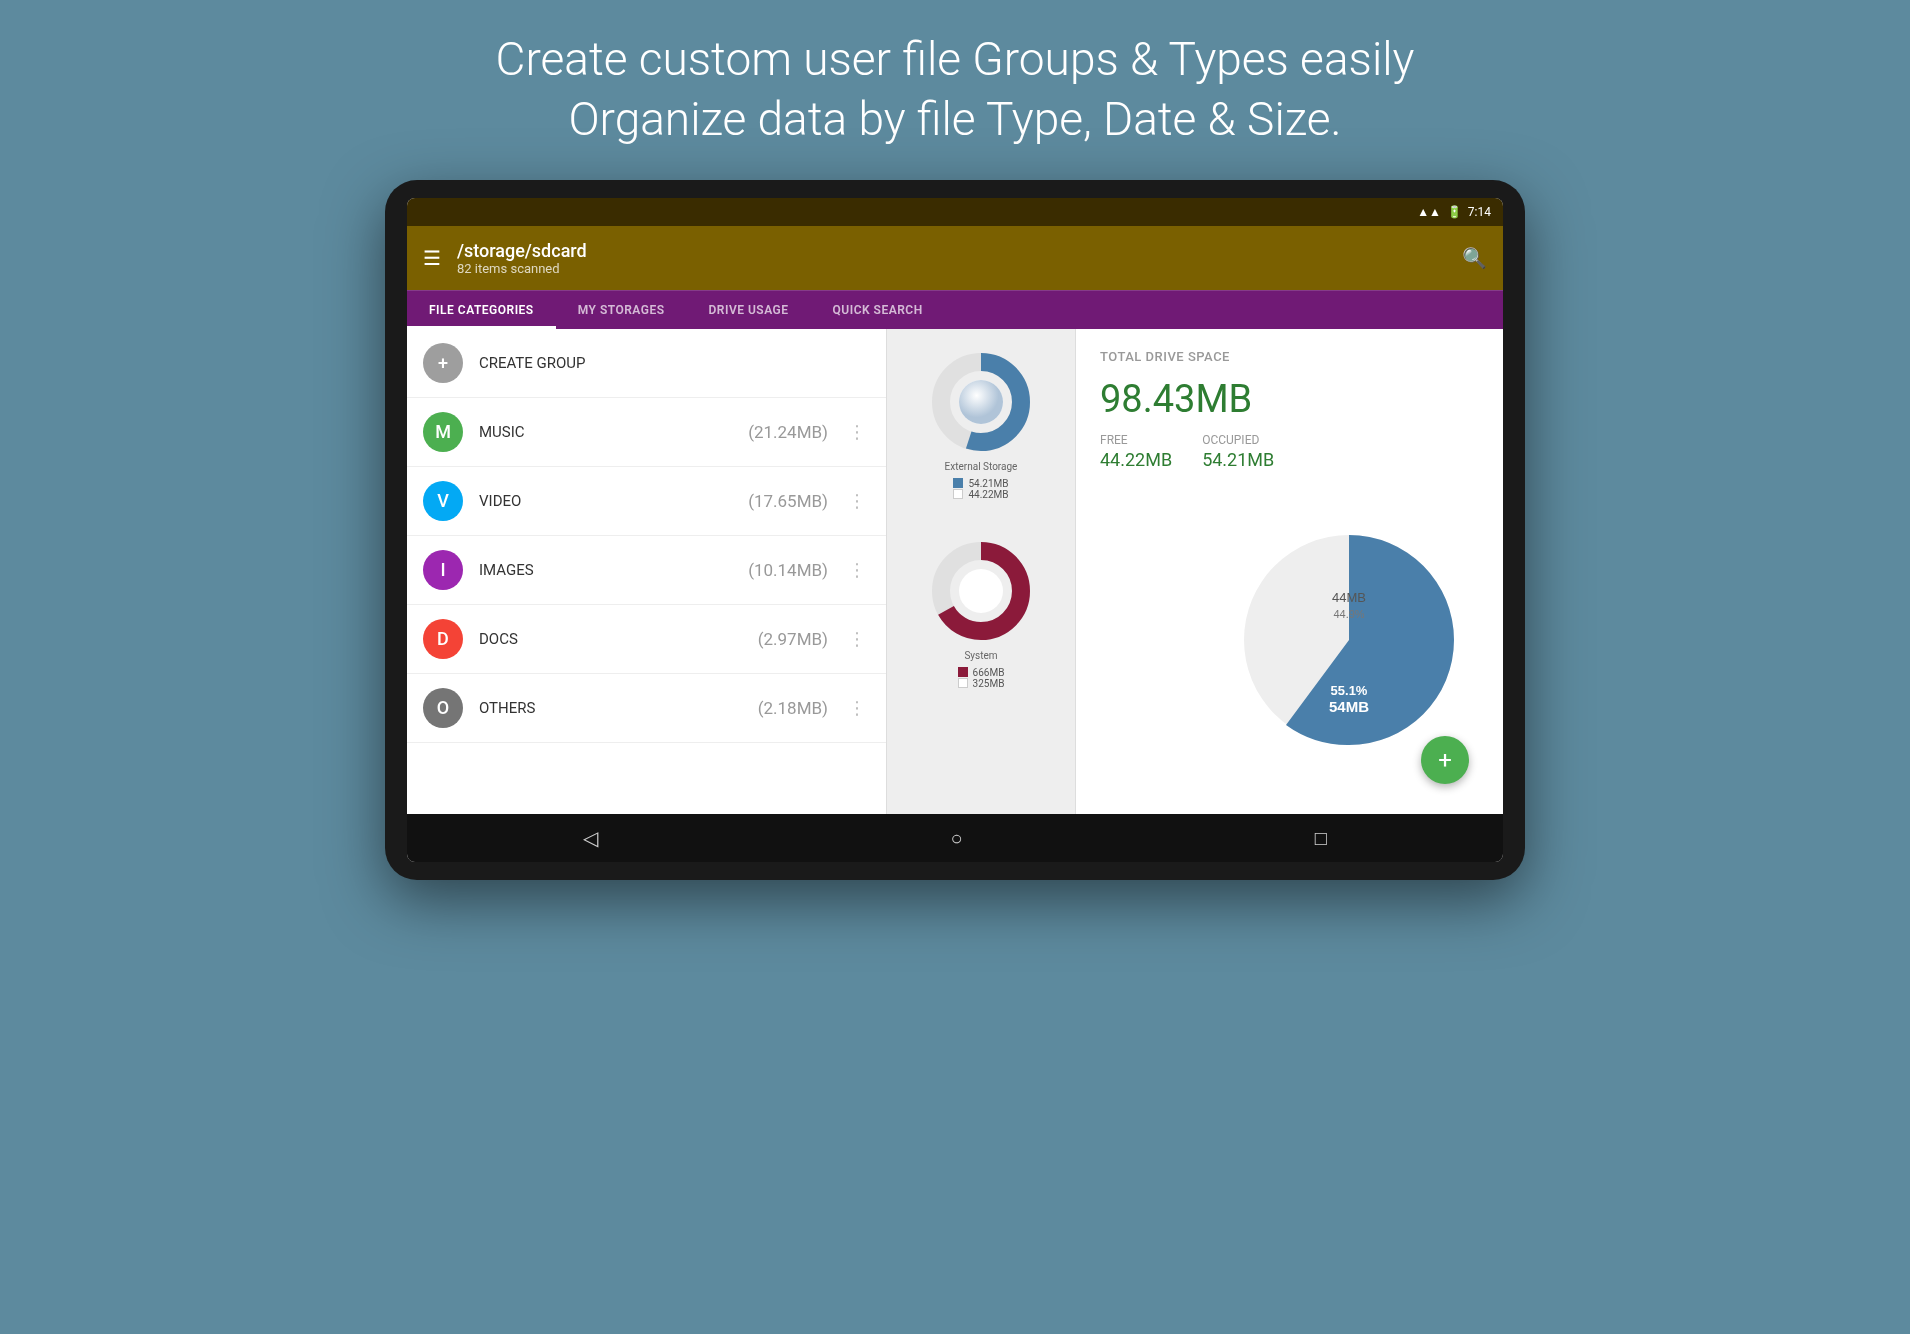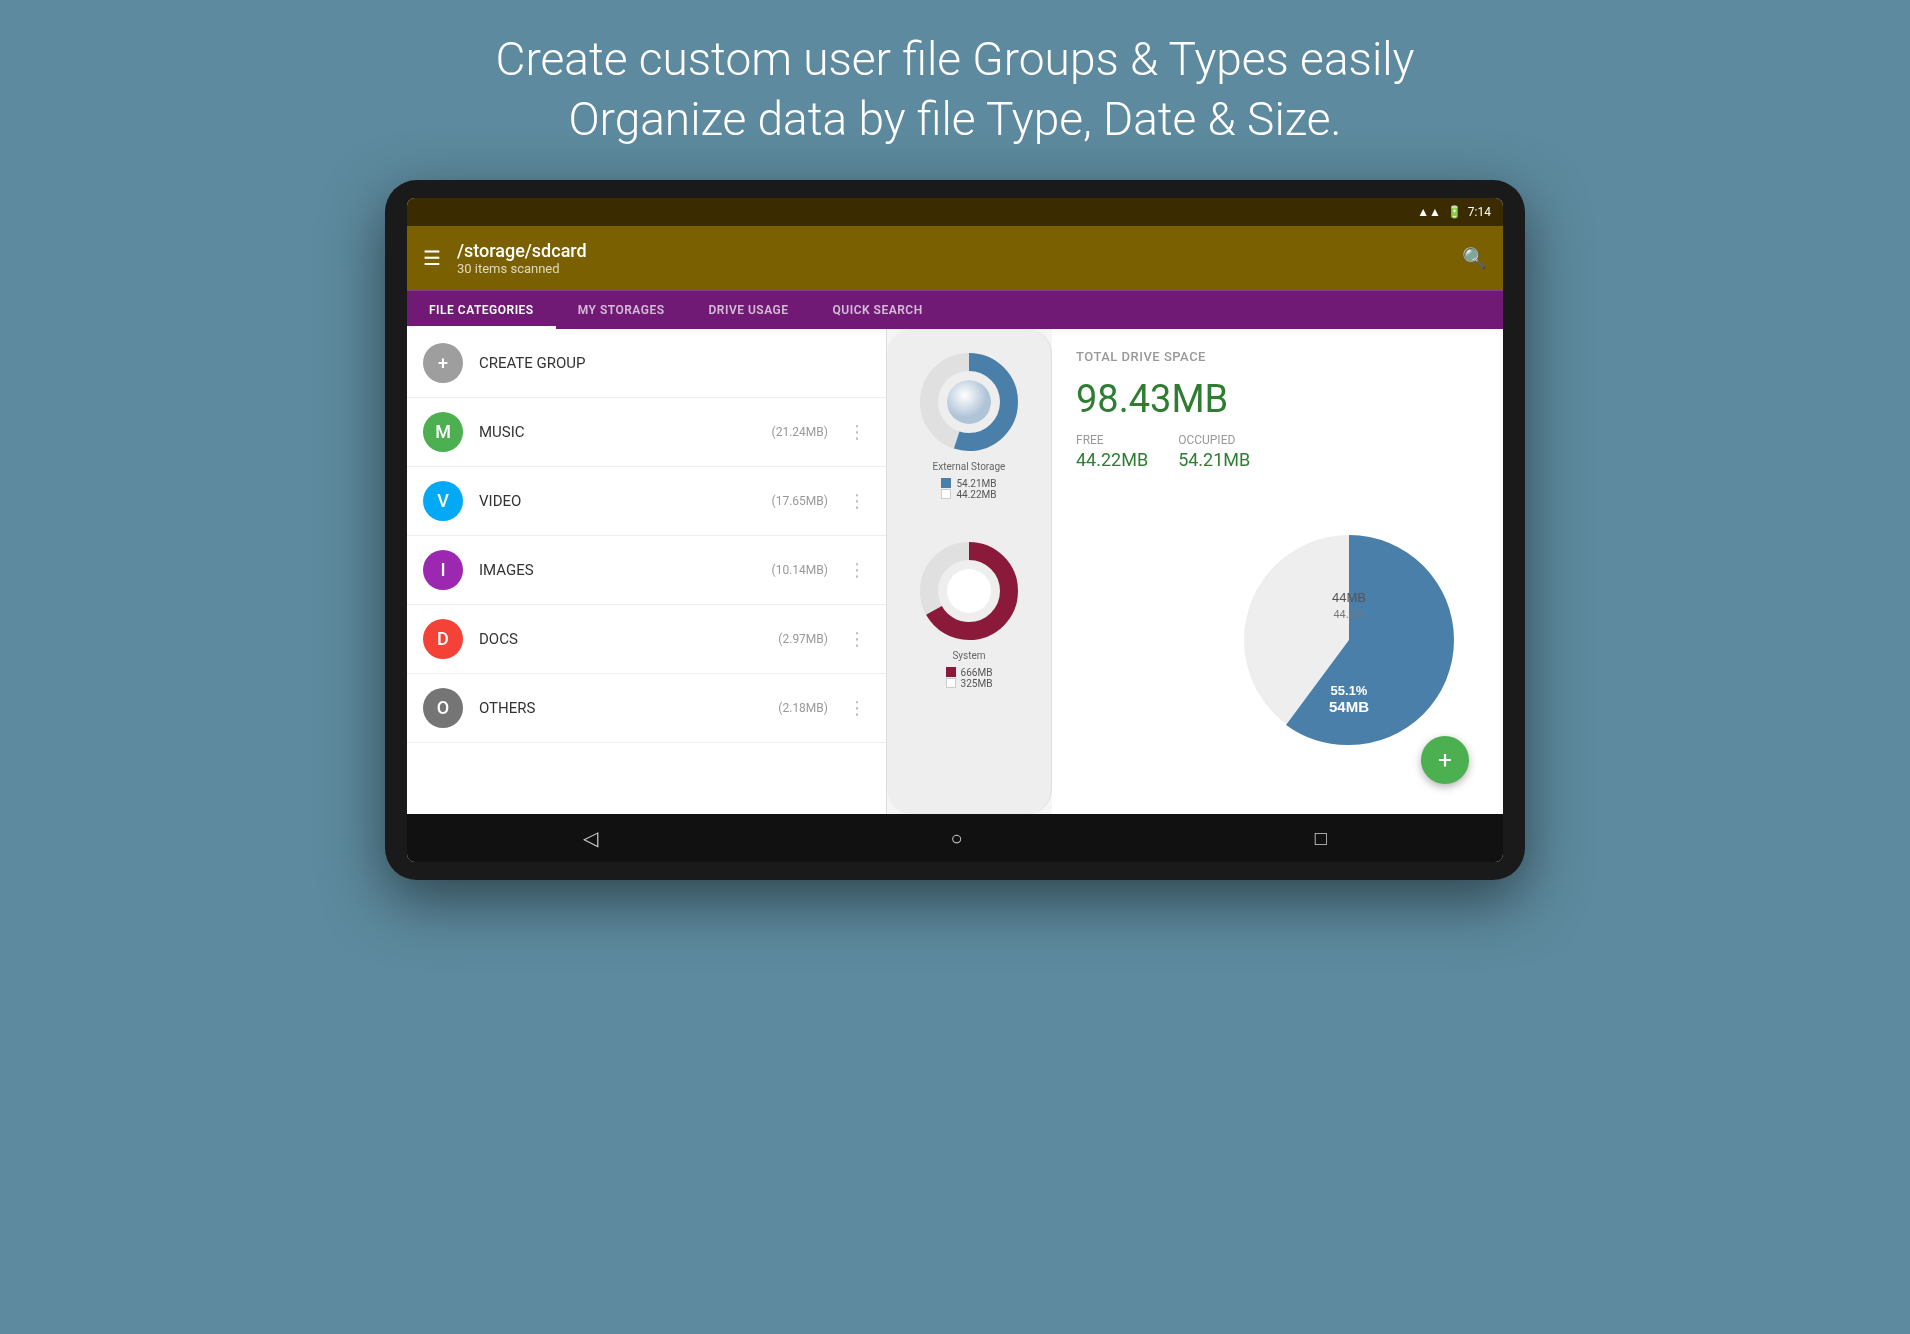--- a/index.html
+++ b/index.html
@@ -168,39 +168,38 @@
     .avatar-red { background: #f44336; }
     .avatar-dark-gray { background: #757575; }
 
     .item-label {
       flex: 1;
       font-size: 15px;
       color: #333;
       font-weight: 400;
     }
     .item-size {
-      font-size: 12px;
+      font-size: 17px;
       color: #999;
     }
     .item-menu {
       color: #bbb;
       font-size: 18px;
       padding: 4px;
     }
 
     
     .middle-panel {
-      width: 165px;
+      width: 189px;
       background: #eeeeee;
       display: flex;
       flex-direction: column;
       padding: 10px 0;
       gap: 10px;
       border-right: 1px solid #ddd;
-      border-radius: 25px;
     }
 
     .chart-section {
       display: flex;
       flex-direction: column;
       align-items: center;
       width: 100%;
       padding: 8px;
     }
 
@@ -326,21 +325,21 @@
         <span>▲▲</span>
         <span>🔋</span>
         <span>7:14</span>
       </div>
     </div>
 
     <div class="app-bar">
       <span class="hamburger-icon">☰</span>
       <div class="app-bar-title">
         <div class="path">/storage/sdcard</div>
-        <div class="subtitle">30 items scanned</div>
+        <div class="subtitle">82 items scanned</div>
       </div>
       <span class="search-icon-btn">🔍</span>
     </div>
 
     <div class="tab-bar">
       <div class="tab-item active">FILE CATEGORIES</div>
       <div class="tab-item">MY STORAGES</div>
       <div class="tab-item">DRIVE USAGE</div>
       <div class="tab-item">QUICK SEARCH</div>
     </div>

